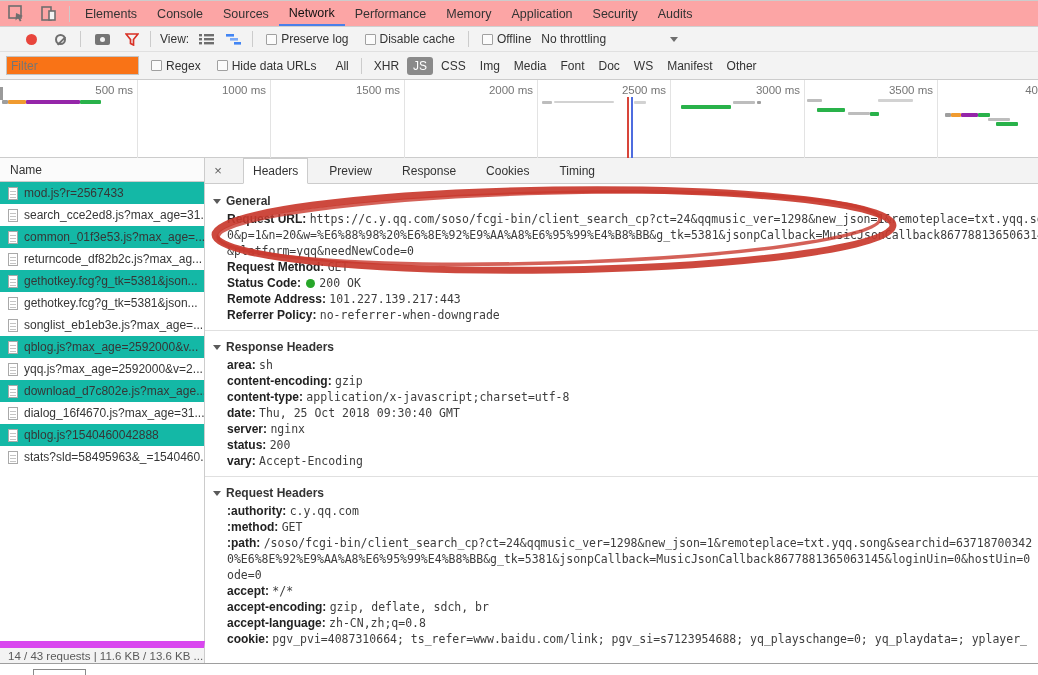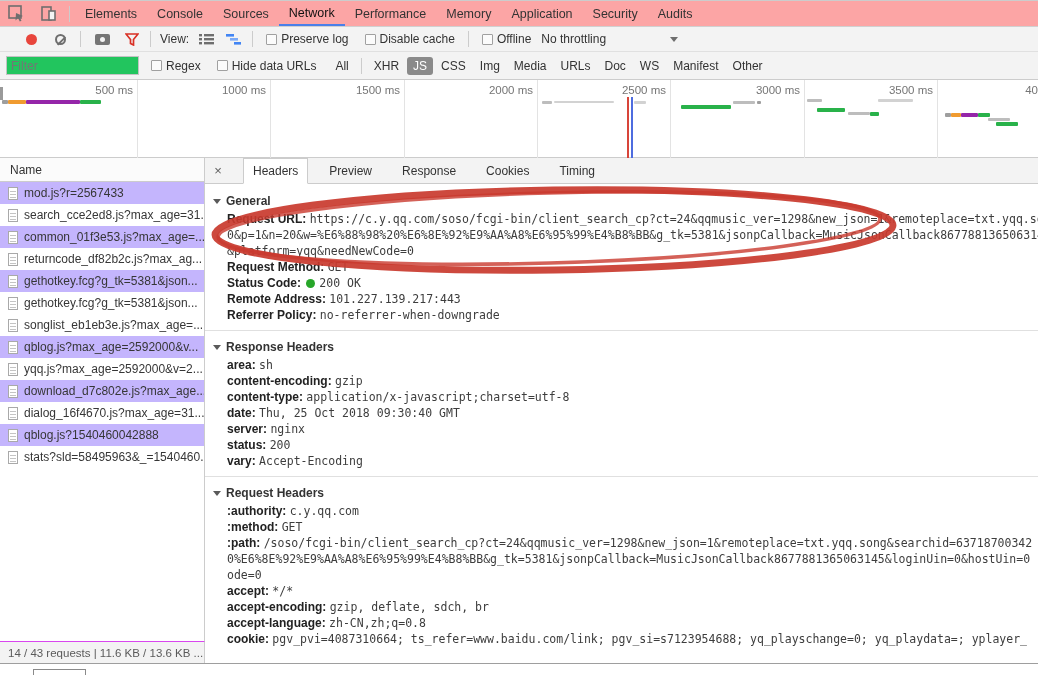--- a/index.html
+++ b/index.html
@@ -28,44 +28,44 @@
   .cam-ic::after { content:""; position:absolute; left:5px; top:3px; width:5px; height:5px; border-radius:50%; background:#f3f3f3; }
   .lbl { color:#333; margin:0 4px; }
   .cb { width:11px; height:11px; border:1px solid #a0a0a0; background:#fbfbfb; display:inline-block; margin-right:4px; border-radius:1px; }
   .check-item { display:flex; align-items:center; margin:0 8px; cursor:pointer; }
   .caret-down { width:0; height:0; border-left:4px solid transparent; border-right:4px solid transparent;
     border-top:5px solid #6e6e6e; display:inline-block; }
   .viewic { margin:0 6px; display:flex; align-items:center; cursor:pointer; }
   
   #filterbar { left:0; top:51px; width:1038px; height:28px; background:#f3f3f3;
     border-bottom:1px solid #ccc; display:flex; align-items:center; padding-left:6px; }
-  #filter-input { width:133px; height:19px; border:1px solid #c3c3c3; background:#22c55e;
+  #filter-input { width:133px; height:19px; border:1px solid #c3c3c3; background:#f97316;
     font-family:inherit; font-size:12px; padding:0 4px; color:#333; }
   .ftype { padding:2px 6px; margin:0 1px; color:#333; cursor:pointer; border-radius:3px; }
   .ftype.active { background:#8a8a8a; color:#fff; }
   
   #overview { left:0; top:79px; width:1038px; height:78px; background:#fff; border-bottom:1px solid #ccc; }
   .gridline { position:absolute; top:0; width:1px; height:78px; background:#e3e3e3; }
   .ticklabel { position:absolute; top:4px; width:106px; text-align:right; color:#757575; font-size:11.5px; }
   .ovbar { position:absolute; border-radius:1px; }
   .evline { position:absolute; top:17px; width:2px; height:61px; }
   #ov-grip { position:absolute; left:0; top:7px; width:3px; height:13px; background:#9a9a9a; }
   
   #leftpanel { left:0; top:157px; width:205px; height:483px; background:#fff; border-right:1px solid #ccc; overflow:hidden; }
   #list-header { height:24px; line-height:24px; padding-left:10px; border-bottom:1px solid #ccc; background:#fbfbfb; color:#333; }
   .req-row { height:22px; display:flex; align-items:center; padding-left:8px; cursor:pointer; white-space:nowrap; overflow:hidden; }
-  .req-row.shade { background:#c4b5fd; }
+  .req-row.shade { background:#14b8a6; }
   .req-row.selected { background:#d4d4d4; }
   .doc-ic { width:10px; height:13px; background:#fff; border:1px solid #a9a9a9; margin-right:6px; flex:none; position:relative; }
   .doc-ic::before { content:""; position:absolute; left:1px; top:3px; width:6px; height:1px; background:#c4c4c4;
     box-shadow:0 3px 0 #c4c4c4, 0 6px 0 #c4c4c4; }
   .req-label { font-size:12px; color:#363636; }
   
   #statusbar { left:0; top:640px; width:205px; height:22px; background:#f3f3f3;
-    border-top:1px solid #d946ef; border-right:1px solid #ccc; display:flex; align-items:center;
+    border-top:7px solid #d946ef; border-right:1px solid #ccc; display:flex; align-items:center;
     padding-left:8px; color:#5a5a5a; font-size:11.5px; white-space:nowrap; overflow:hidden; }
   
   #rightpane { left:205px; top:157px; width:833px; height:505px; background:#fff; overflow:hidden; }
   #detail-tabs { height:26px; background:#f3f3f3; border-bottom:1px solid #ccc; display:flex; align-items:stretch; }
   #close-x { width:26px; display:flex; align-items:center; justify-content:center; color:#5f5f5f;
     font-size:13px; cursor:pointer; }
   .dtab { padding:0 9px; display:flex; align-items:center; color:#333; cursor:pointer;margin-left:12px; }
   .dtab.active { background:#fff; border:1px solid #ccc; border-bottom:1px solid #fff; margin-bottom:-1px; }
   #detail-body { padding-top:7px; }
   .sec-title { display:flex; align-items:center; padding:3px 0 3px 8px; font-weight:bold; color:#333; cursor:pointer; }
@@ -176,21 +176,21 @@
       <span>Hide data URLs</span>
     </span>
     <div id="filter-types" style="display:flex;align-items:center;margin-left:4px">
         <span class="ftype">All</span>
         <span class="vsep"></span>
         <span class="ftype">XHR</span>
         <span class="ftype active">JS</span>
         <span class="ftype">CSS</span>
         <span class="ftype">Img</span>
         <span class="ftype">Media</span>
-        <span class="ftype">URLs</span>
+        <span class="ftype">Font</span>
         <span class="ftype">Doc</span>
         <span class="ftype">WS</span>
         <span class="ftype">Manifest</span>
         <span class="ftype">Other</span>
       </div>
   </div>
 
   <div id="overview" class="abs">
     <div id="ov-grip"></div>
   <div class="gridline" style="left: 137px;"></div>

